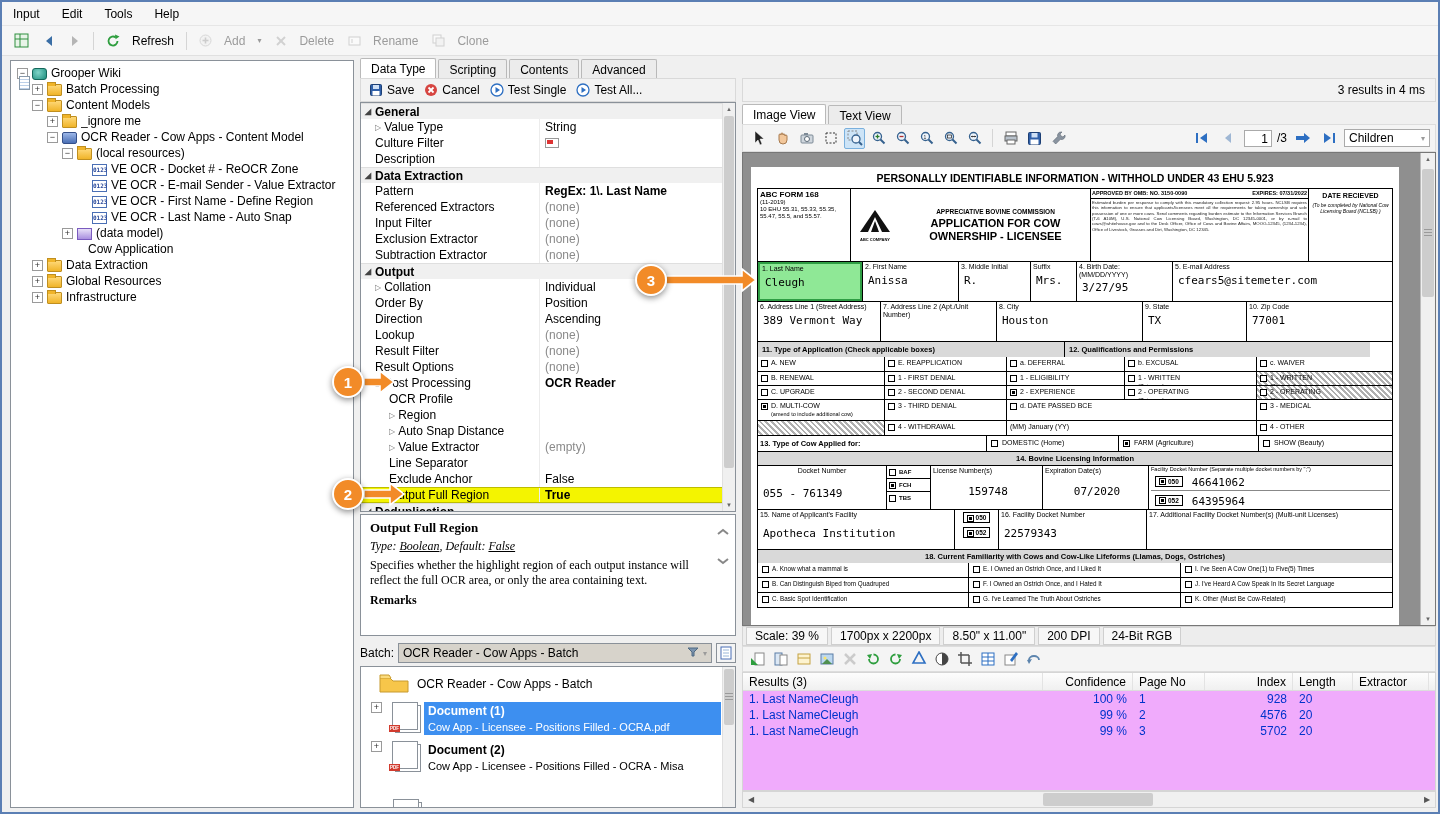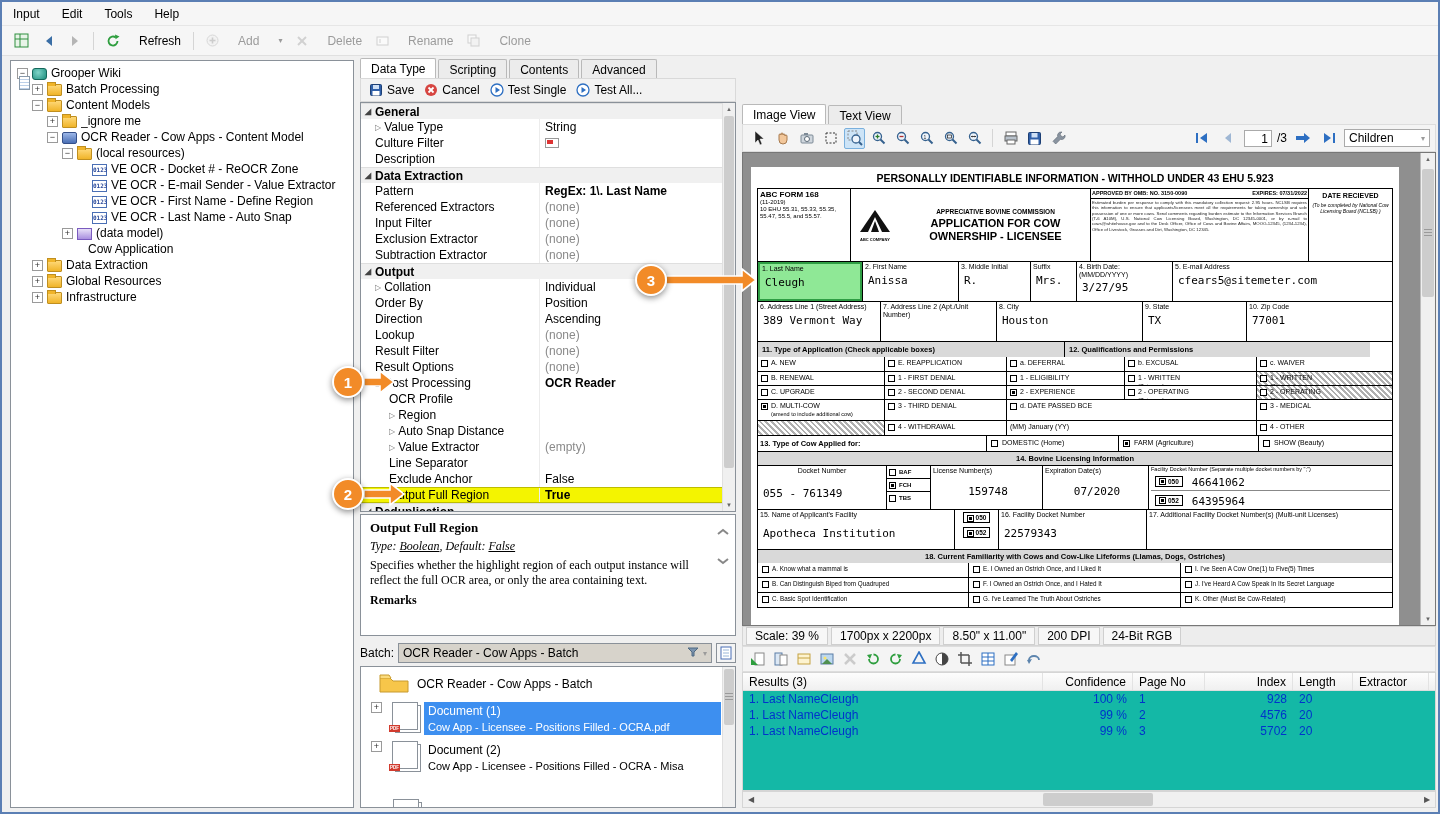--- a/index.html
+++ b/index.html
@@ -6,21 +6,21 @@
   html,body { background:#666; }
   #window { position:relative; width:1440px; height:814px; background:#f0f0f0;
     border:2px solid #5b7fb4; font:12px "Liberation Sans", sans-serif; color:#000; overflow:hidden; }
 
   
   .menubar { position:absolute; left:0; top:0; right:0; height:24px; background:#f6f6f6;
     border-bottom:1px solid #e6e6e6; display:flex; align-items:center; }
   .menu-item { padding:4px 11px; cursor:default; }
   .main-toolbar { position:absolute; left:0; top:24px; right:0; height:30px; background:#f6f6f6;
     display:flex; align-items:center; gap:2px; padding:0 6px; border-bottom:1px solid #e0e0e0; }
-  .tb-btn { display:inline-flex; align-items:center; gap:19px; padding:3px 6px; border-radius:2px; }
+  .tb-btn { display:inline-flex; align-items:center; gap:12px; padding:3px 6px; border-radius:2px; }
   .tb-btn.dis { color:#9b9b9b; }
   .tb-btn.dis svg { opacity:.45; }
   .tb-sep { width:1px; height:18px; background:#d5d5d5; margin:0 4px; }
   .caret { font-size:8px; color:#9b9b9b; }
 
   
   .tree-panel { position:absolute; left:8px; top:58px; width:344px; height:748px; background:#fff;
     border:1px solid #8a9199; overflow:hidden; padding-top:4px; }
   .trow { display:flex; align-items:center; height:16px; white-space:nowrap; }
   .texp { width:11px; height:11px; border:1px solid #9a9a9a; background:#fff; font:9px/9px "Liberation Sans",sans-serif;
@@ -94,21 +94,21 @@
   .batch-tree { position:absolute; left:358px; top:664px; width:376px; height:142px; background:#fff;
     border:1px solid #8a9199; overflow:hidden; }
   .broot { display:flex; align-items:center; gap:8px; padding:4px 0 2px 18px; }
   .bdoc { display:flex; align-items:flex-start; gap:6px; padding:4px 14px 2px 10px; }
   .docstack { width:26px; height:28px; background:#fff; border:1px solid #8a9199; position:relative; flex:none;
     box-shadow:3px 3px 0 -1px #fff, 3px 3px 0 0 #8a9199; }
   .pdfbadge { position:absolute; left:-4px; bottom:-3px; background:#d23b2e; color:#fff;
     font:bold 4.5px/7px "Liberation Sans",sans-serif; padding:0 1px; }
   .bdoc-text { flex:1; padding:2px 4px; }
   .bdoc-text.sel { background:#3d8ff0; color:#fff; }
-  .bdoc-title { margin-bottom:3px; }
+  .bdoc-title { margin-bottom:3px;font-weight:bold; }
   .bdoc-file { font-size:11px; }
   .bt-scroll { position:absolute; right:0; top:0; bottom:0; width:13px; background:#f0f0f0; border-left:1px solid #e0e0e0; }
 
   
   .summary-bar { position:absolute; left:740px; top:76px; width:694px; height:24px; background:#f2f2f2;
     border:1px solid #d9d9d9; display:flex; align-items:center; justify-content:flex-end; padding:0 10px; }
   .viewer-toolbar { position:absolute; left:740px; top:122px; width:694px; height:28px; background:#f4f4f4;
     border:1px solid #ddd; display:flex; align-items:center; gap:3px; padding:0 5px; }
   .vt-icon { width:21px; height:21px; display:flex; align-items:center; justify-content:center; border-radius:2px; }
   .vt-icon.pressed { background:#cde4f7; border:1px solid #7ab0dd; }
@@ -170,21 +170,21 @@
 
   .status-bar { position:absolute; left:740px; top:624px; width:694px; height:20px; background:#ededed;
     border:1px solid #d5d5d5; display:flex; align-items:center; gap:3px; padding:0 3px; }
   .seg { border:1px solid #cfcfcf; background:#f7f7f7; padding:1px 8px; white-space:nowrap; }
 
   .viewer-toolbar2 { position:absolute; left:740px; top:644px; width:694px; height:26px; background:#f4f4f4;
     border:1px solid #ddd; display:flex; align-items:center; gap:5px; padding:0 6px; }
   .vt2 { width:18px; height:18px; display:flex; align-items:center; justify-content:center; }
   .vt2.dis { opacity:.45; }
 
-  .results { position:absolute; left:740px; top:670px; width:694px; height:119px; background:#14b8a6; border:1px solid #d5d5d5; overflow:hidden; }
+  .results { position:absolute; left:740px; top:670px; width:694px; height:119px; background:#f0abfc; border:1px solid #d5d5d5; overflow:hidden; }
   .res-head { display:flex; height:18px; background:linear-gradient(#fdfdfd,#f0f0f0); border-bottom:1px solid #ddd; }
   .res-col { padding:2px 6px; border-right:1px solid #e3e3e3; overflow:hidden; white-space:nowrap; }
   .res-row { display:flex; height:16px; color:#0033cc; }
   .res-cell { padding:1px 6px; overflow:hidden; white-space:nowrap; }
   .a-r { text-align:right; }
 
   .hscroll { position:absolute; left:740px; top:789px; width:694px; height:17px; background:#f0f0f0;
     border:1px solid #d5d5d5; }
   .hs-btn { position:absolute; top:0; width:16px; height:15px; text-align:center; font-size:8px; line-height:15px; color:#555; }
   .hs-thumb { position:absolute; left:300px; top:1px; width:110px; height:13px; background:#cdcdcd; border-radius:2px; }
@@ -636,20 +636,23 @@
             <div class="bdoc-file">Cow App - Licensee - Positions Filled - OCRA - Misa</div>
           </div>
         </div>
       </div>
     <div class="docstack" style="position:absolute; left:32px; bottom:-20px;"></div>
     <div class="bt-scroll">
       <div class="vs-thumb grip" style="top:2px; height:56px;"></div>
     </div>
   </div>
 
+  <div class="summary-bar">
+    <span>3 results in 4 ms</span>
+  </div>
 
   <div class="tabstrip" id="view-tabs" style="left:740px; top:102px;">
       <div class="tab sel">Image View</div>
       <div class="tab">Text View</div>
     </div>
 
   <div class="viewer-toolbar">
     <span class="vt-icon">
         <svg width="16" height="16">
           <polygon points="4,1 4,13 7,10 9,15 11,14 9,9 13,9" fill="#222" stroke="#fff" stroke-width="0.5"></polygon>

